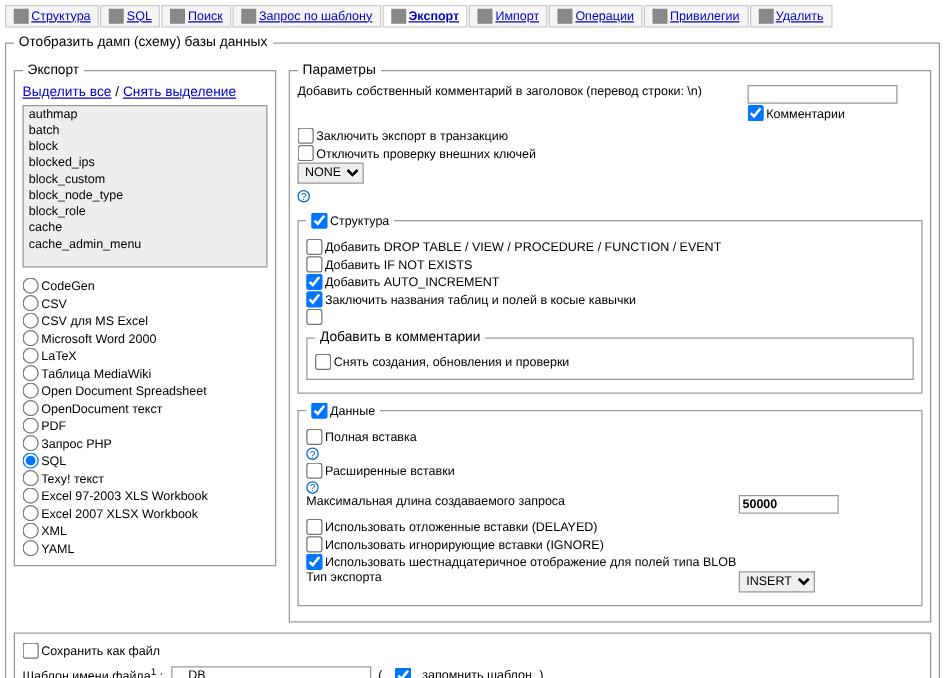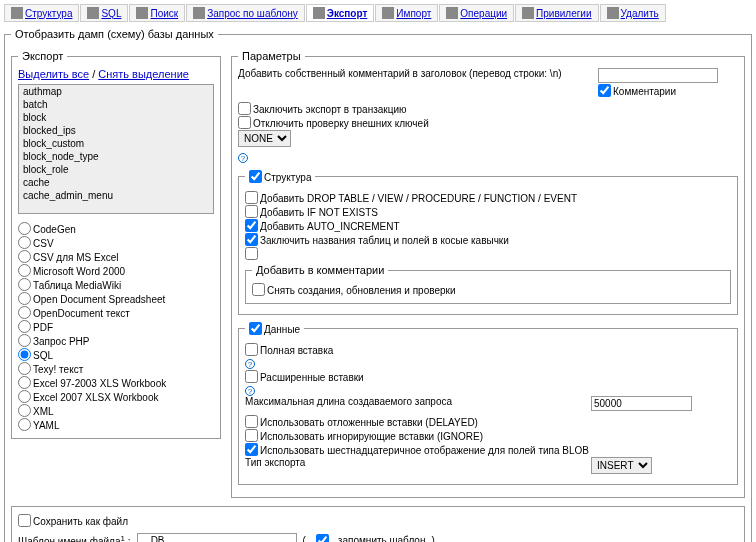--- a/index.html
+++ b/index.html
@@ -210,20 +210,24 @@
             <label class="radio-row">
               <input type="radio" name="fmt" style="">
               <span>CSV для MS Excel</span>
             </label>
             <label class="radio-row">
               <input type="radio" name="fmt" style="">
               <span>Microsoft Word 2000</span>
             </label>
             <label class="radio-row">
               <input type="radio" name="fmt" style="">
+              <span>LaTeX</span>
+            </label>
+            <label class="radio-row">
+              <input type="radio" name="fmt" style="">
               <span>Таблица MediaWiki</span>
             </label>
             <label class="radio-row">
               <input type="radio" name="fmt" style="">
               <span>Open Document Spreadsheet</span>
             </label>
             <label class="radio-row">
               <input type="radio" name="fmt" style="">
               <span>OpenDocument текст</span>
             </label>
@@ -341,21 +345,21 @@
               <span>Полная вставка</span>
             </label>
           <div><span class="help">?</span></div>
           <label class="check-row">
               <input type="checkbox" style="">
               <span>Расширенные вставки</span>
             </label>
           <div><span class="help">?</span></div>
           <div class="param-row">
             <div class="lbl">Максимальная длина создаваемого запроса</div>
-            <div class="param-right"><input type="text" style="width: 101px;" value="50000"></div>
+            <div class="param-right"><input type="text" style="width: 80px; font-weight: bold;" value="50000"></div>
           </div>
           <label class="check-row">
               <input type="checkbox" style="">
               <span>Использовать отложенные вставки (DELAYED)</span>
             </label>
           <label class="check-row">
               <input type="checkbox" style="">
               <span>Использовать игнорирующие вставки (IGNORE)</span>
             </label>
           <label class="check-row">

